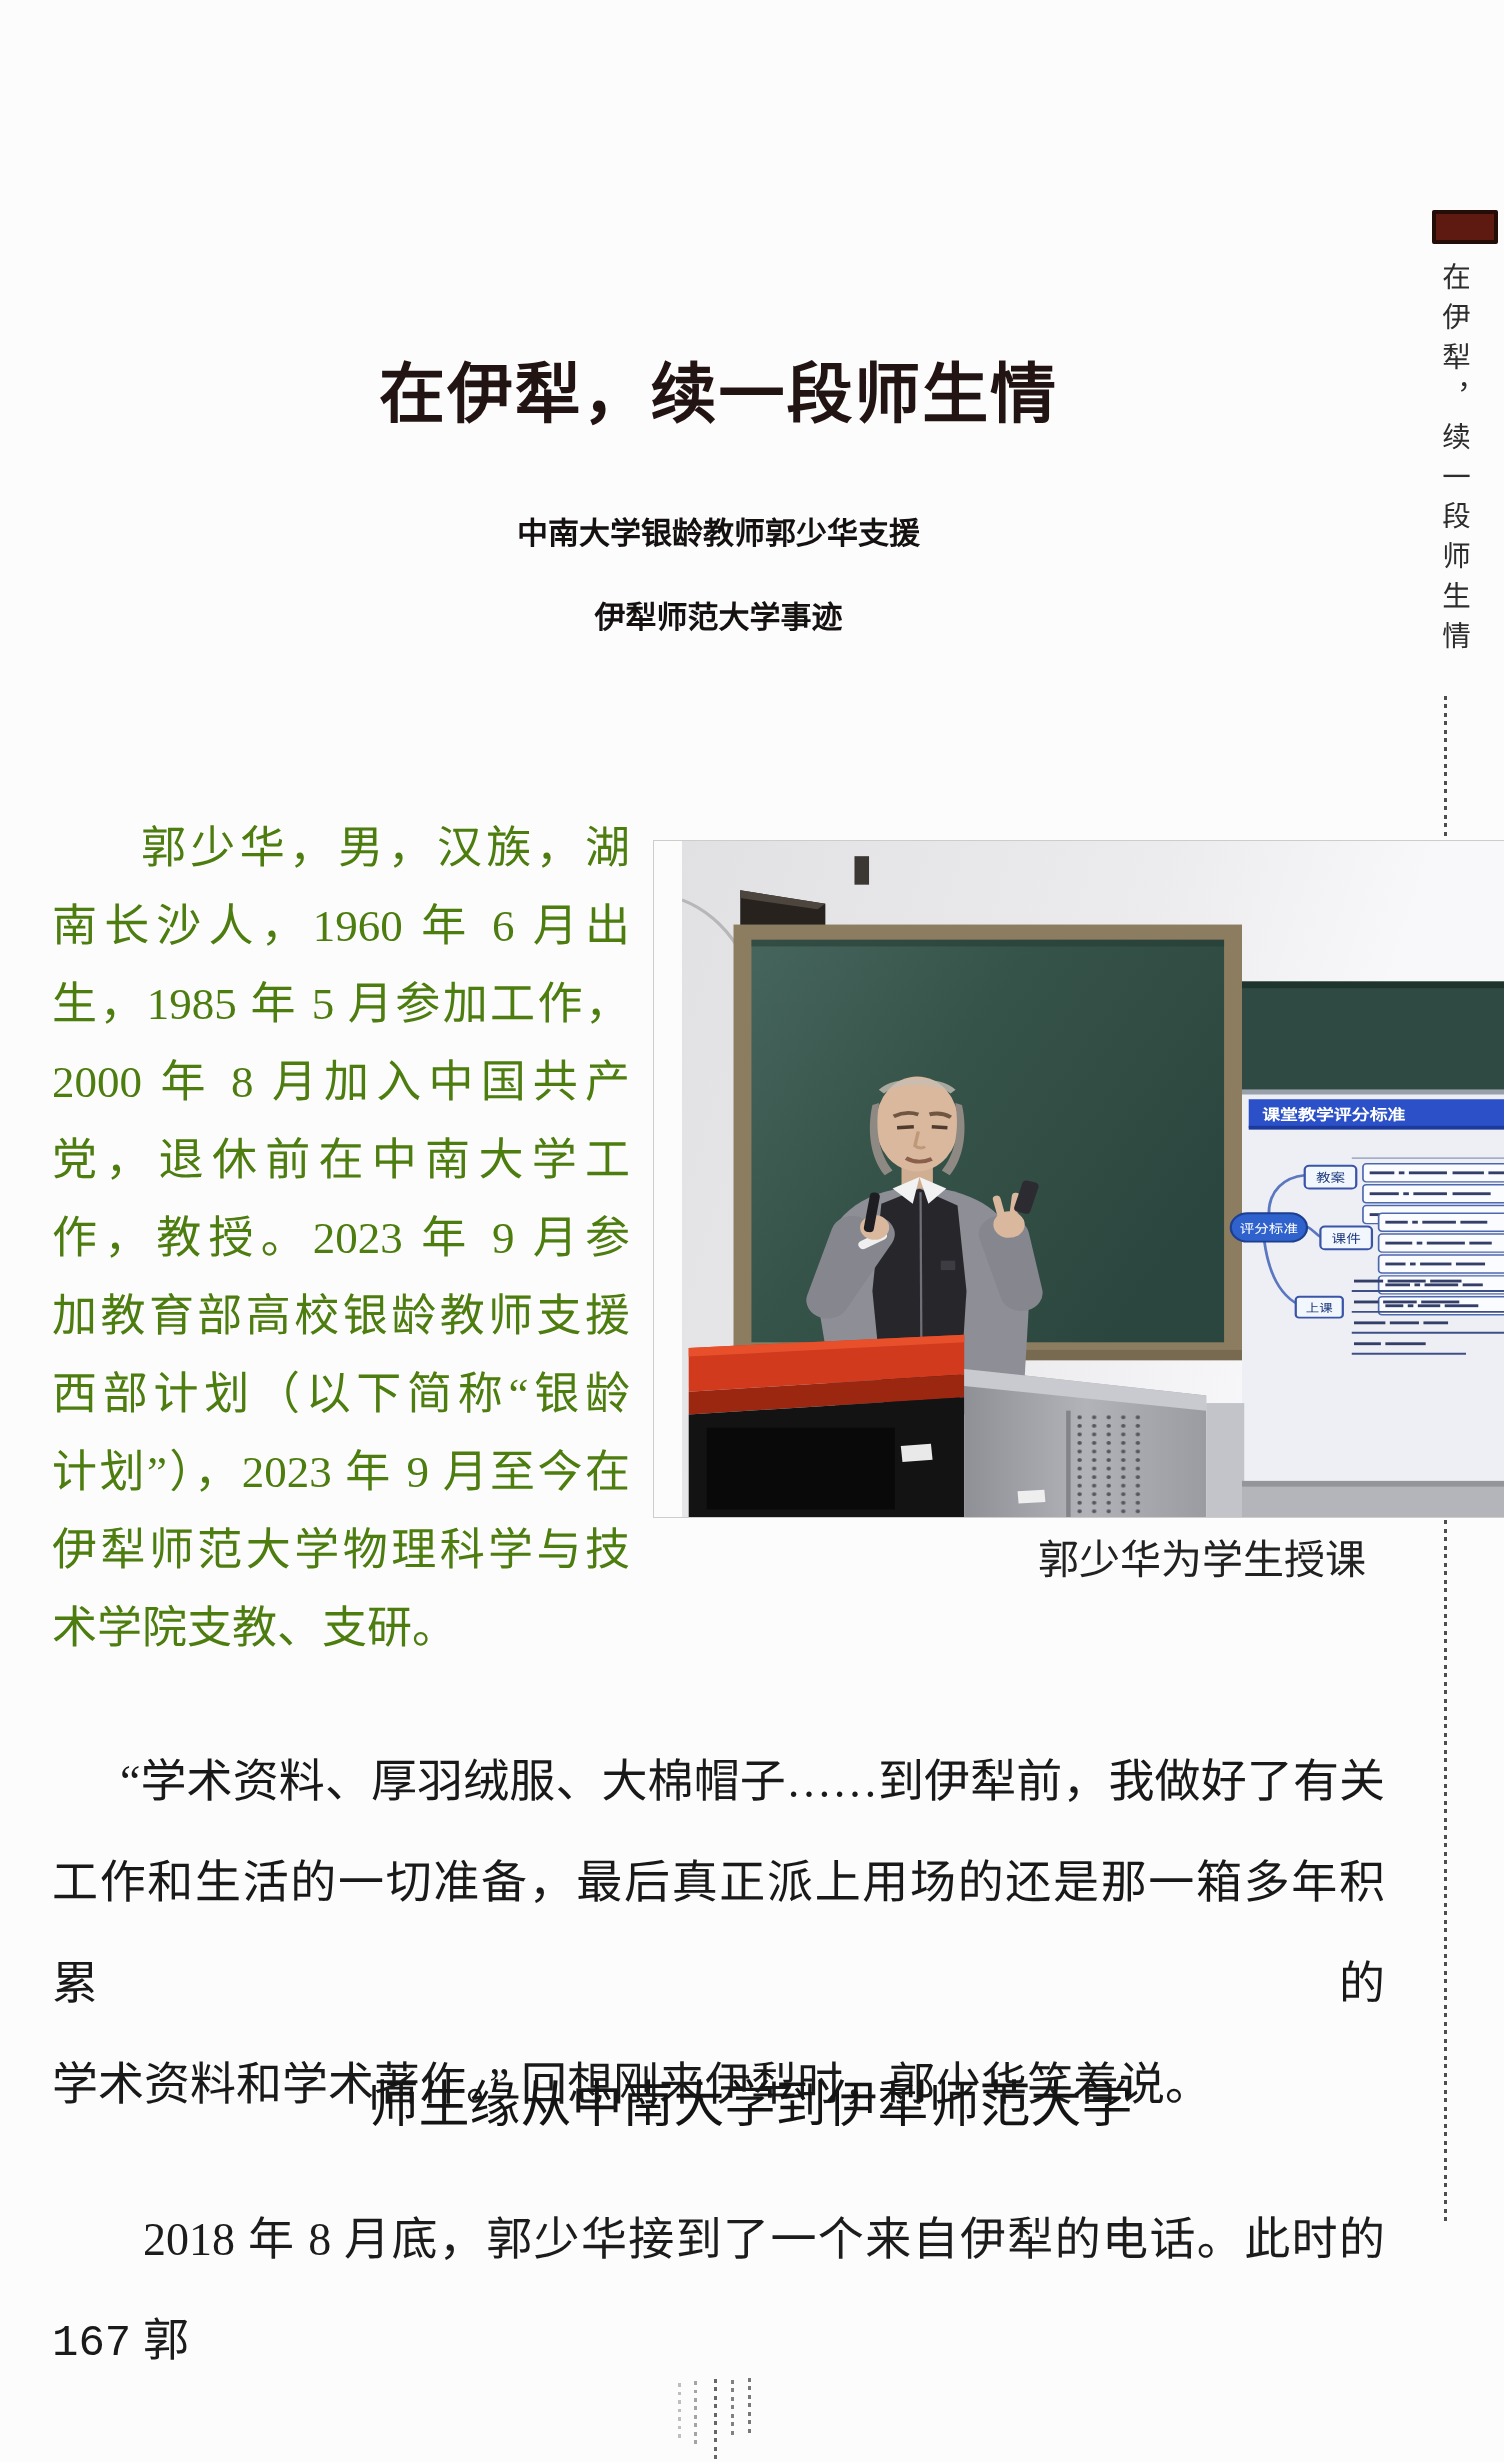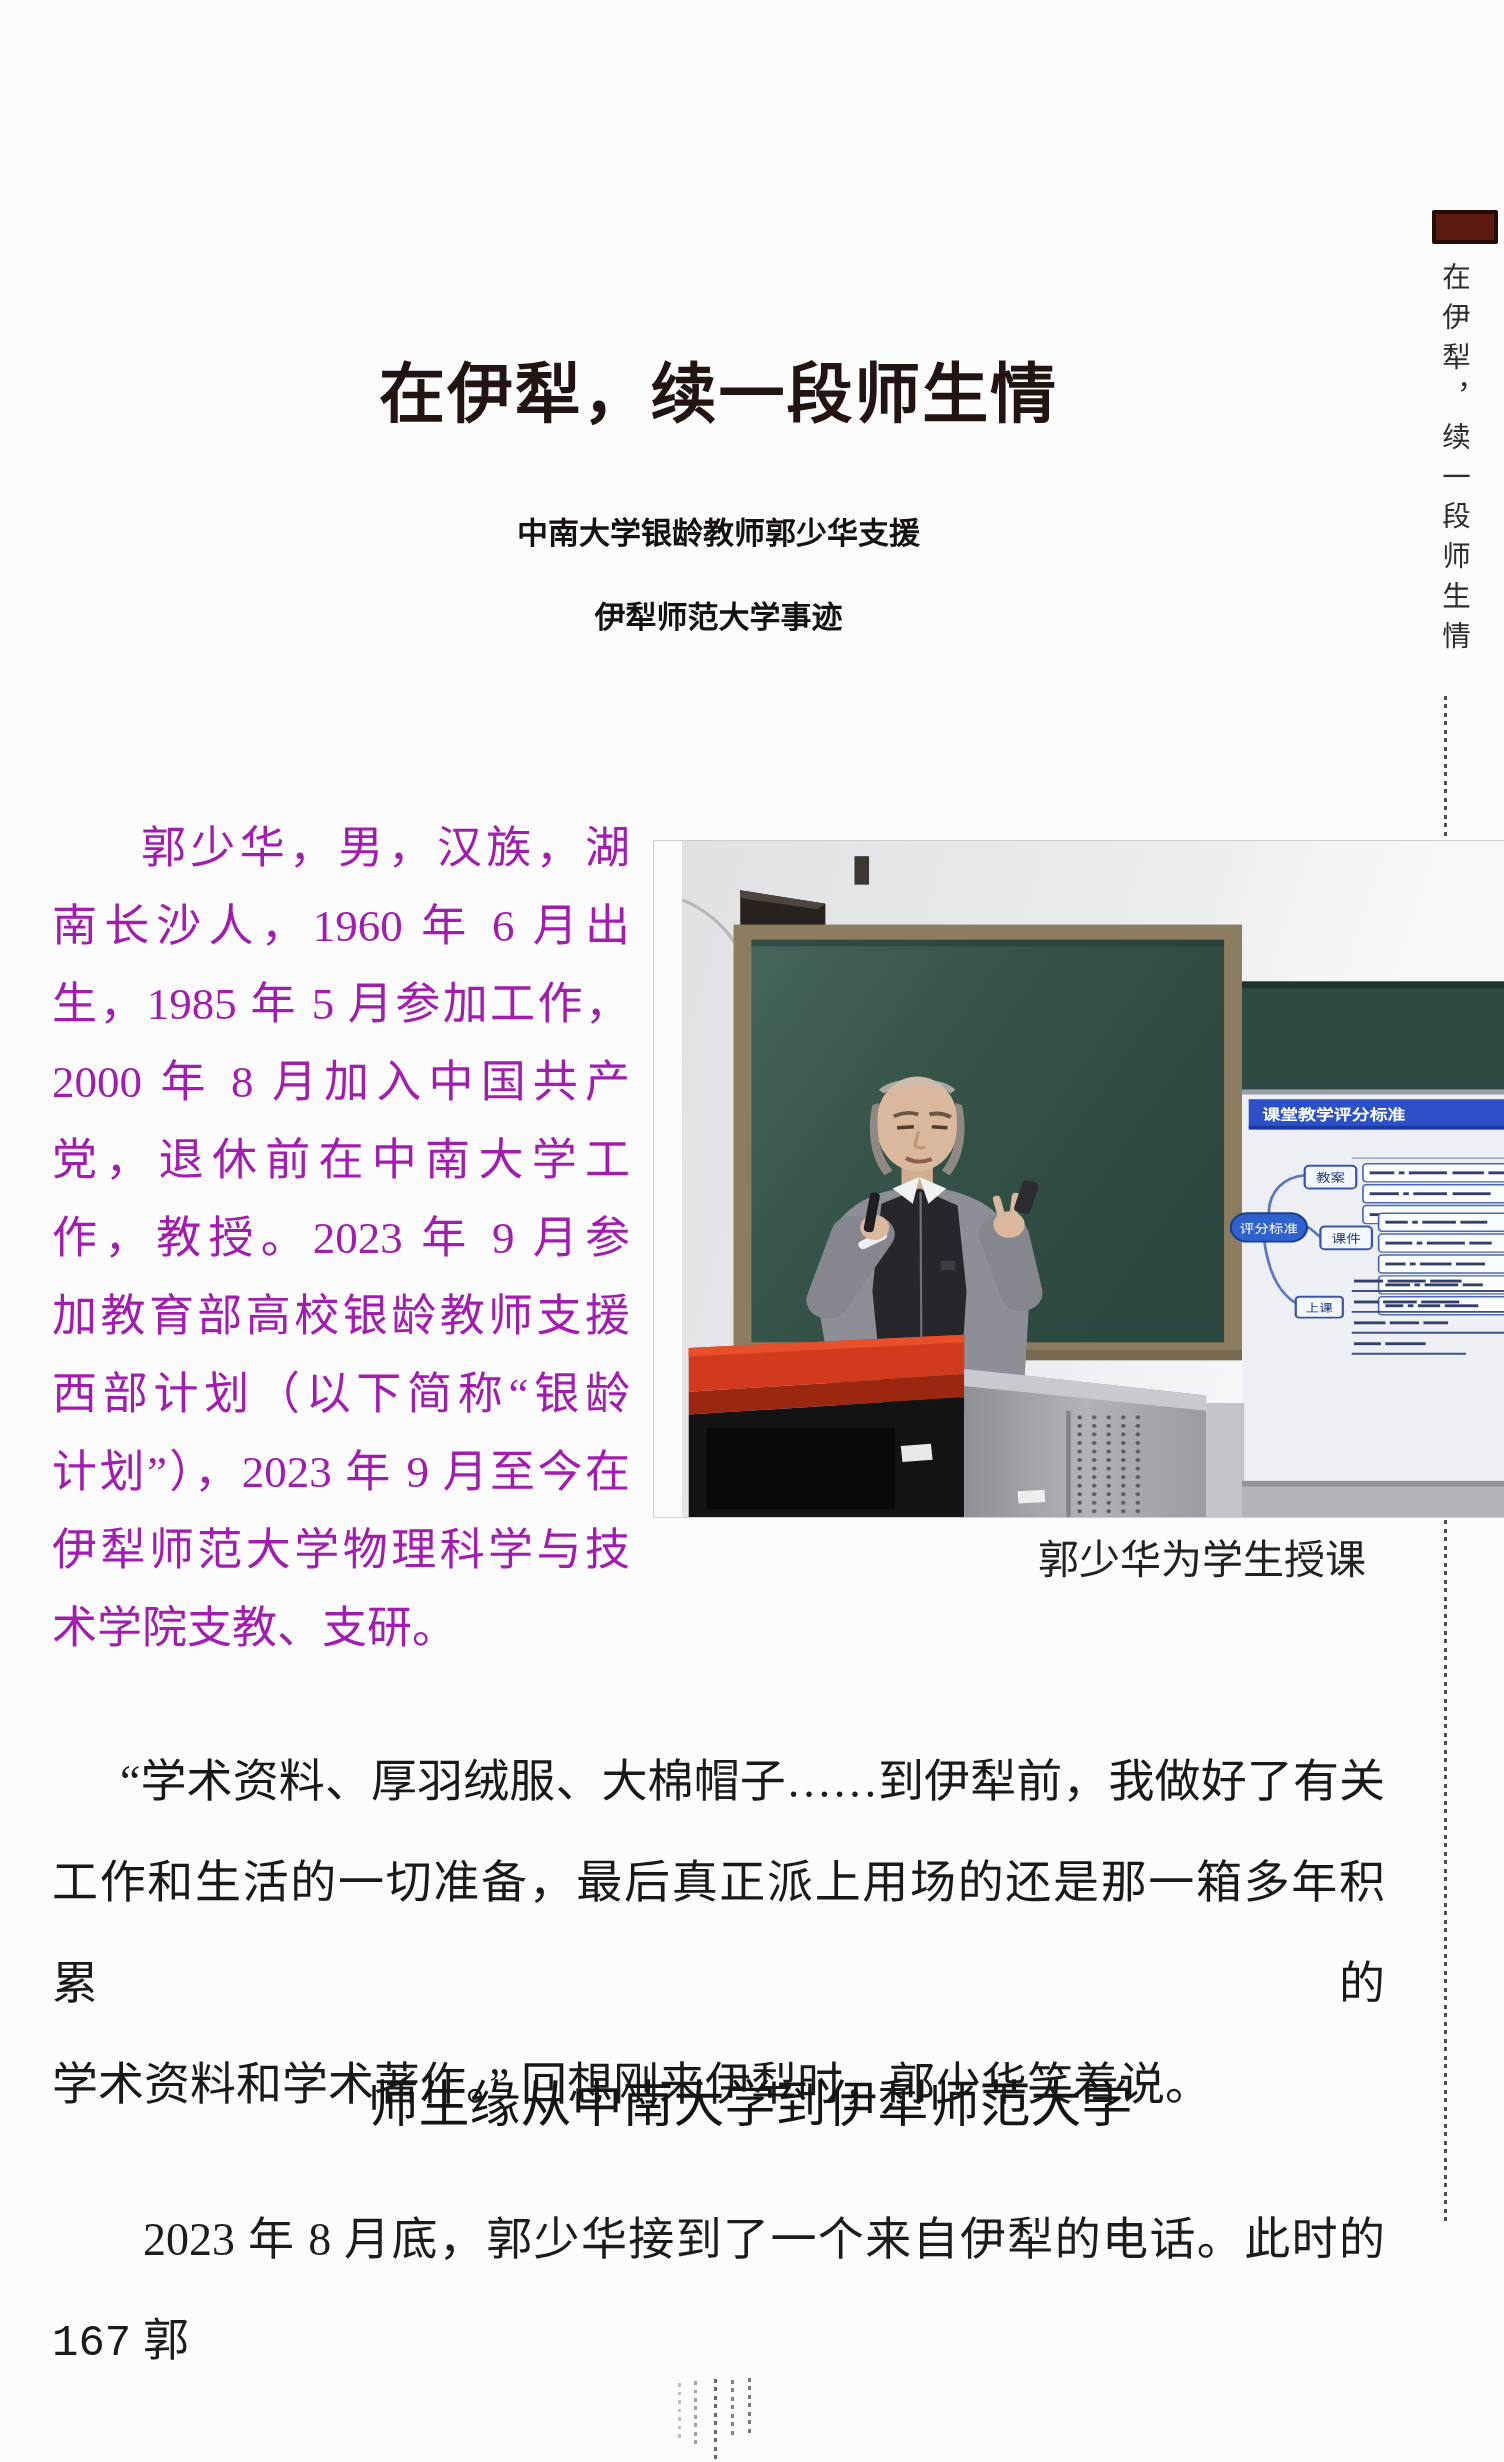--- a/index.html
+++ b/index.html
@@ -8,21 +8,21 @@
     background:#fcfcfd;color:#1c1c1c;
     font-family:"Liberation Serif","DejaVu Serif",serif;
   }
   .abs{position:absolute;}
   
   #title{left:52px;top:340px;width:1333px;text-align:center;
     font-size:66px;font-weight:bold;letter-spacing:1.9px;color:#231414;}
   #subtitle{left:52px;top:492px;width:1333px;text-align:center;
     font-size:31px;font-weight:bold;line-height:84px;color:#151111;}
   
-  #intro{left:52px;top:809px;width:578px;font-size:45px;line-height:78px;color:#a21caf;}
+  #intro{left:52px;top:809px;width:578px;font-size:45px;line-height:78px;color:#4d7c0f;}
   .jl{text-align:justify;text-align-last:justify;}
   .jl.last{text-align-last:left;}
   .ind2{padding-left:89px;}
   
   #photo{left:654px;top:841px;width:840px;height:676px;outline:0.9px solid #cdcdce;padding-left:28px;}
   #photo svg{display:block;width:100%;height:100%;font-family:"Liberation Sans","DejaVu Sans",sans-serif;}
   #caption{left:654px;top:1526px;width:712px;text-align:right;font-size:41px;color:#222;}
   
   #quote{left:52px;top:1731px;width:1333px;font-size:46px;line-height:101px;color:#191919;}
   #quote .ind15{padding-left:68px;}
@@ -265,21 +265,21 @@
 
 <div class="abs" id="quote">
   <div class="jl ind15">“学术资料、厚羽绒服、大棉帽子……到伊犁前，我做好了有关</div>
   <div class="jl">工作和生活的一切准备，最后真正派上用场的还是那一箱多年积累的</div>
   <div class="jl last">学术资料和学术著作。” 回想刚来伊犁时，郭少华笑着说。</div>
 </div>
 
 <div class="abs" id="heading">师生缘从中南大学到伊犁师范大学</div>
 
 <div class="abs" id="body2">
-  <div class="jl ind2b">2023 年 8 月底，郭少华接到了一个来自伊犁的电话。此时的郭</div>
+  <div class="jl ind2b">2018 年 8 月底，郭少华接到了一个来自伊犁的电话。此时的郭</div>
 </div>
 
 <div class="abs" id="pagenum">167</div>
 <div class="bdots" style="left:678px;top:2383px;height:59px;opacity:.35"></div>
 <div class="bdots" style="left:694px;top:2381px;height:63px;opacity:.5"></div>
 <div class="bdots" style="left:714px;top:2379px;height:84px;opacity:.85"></div>
 <div class="bdots" style="left:731px;top:2380px;height:59px;opacity:.7"></div>
 <div class="bdots" style="left:748px;top:2378px;height:55px;opacity:.75"></div>
 
 

